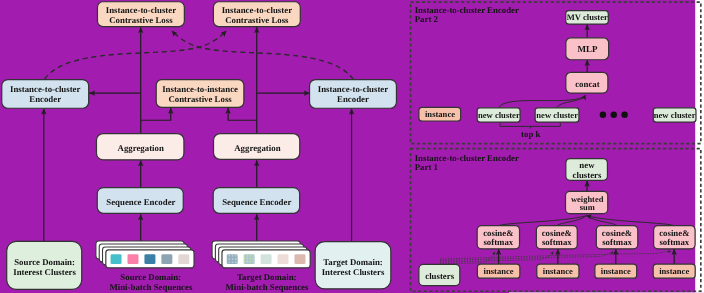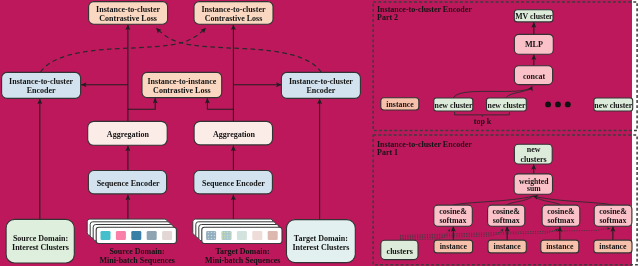--- a/index.html
+++ b/index.html
@@ -1,19 +1,19 @@
 <!DOCTYPE html>
 <html><head>
 <meta charset="utf-8">
 <style>
   html,body{margin:0;padding:0;background:#ffffff;}
   #diagram{will-change:transform;transform:translateZ(0);}
   body{width:640px;height:266px;overflow:hidden;
        font-family:"Liberation Serif",serif;}
-  #root{position:relative;width:632px;height:266px;background:#be185d;}
+  #root{position:relative;width:632px;height:266px;background:#a21caf;}
   #diagram{display:block;position:absolute;left:0;top:0;}
   text{font-family:"Liberation Serif",serif;font-weight:bold;fill:#141414;
        text-anchor:middle;}
   text.start{text-anchor:start;}
   .nodebox{stroke:#333333;stroke-width:1.1;}
   .edge{stroke:#1f1f1f;stroke-width:1.1;fill:none;}
   .edge-thin{stroke:#2b2b2b;stroke-width:0.9;fill:none;}
   .edge-dash{stroke:#2a2a2a;stroke-width:1.25;fill:none;stroke-dasharray:4.6 3.4;}
   .edge-dot{stroke:#3a3a3a;stroke-width:0.85;fill:none;stroke-dasharray:1.1 1.35;}
   .panel{fill:none;stroke:#3c3c3c;stroke-width:1.5;stroke-dasharray:2.9 2.2;}

